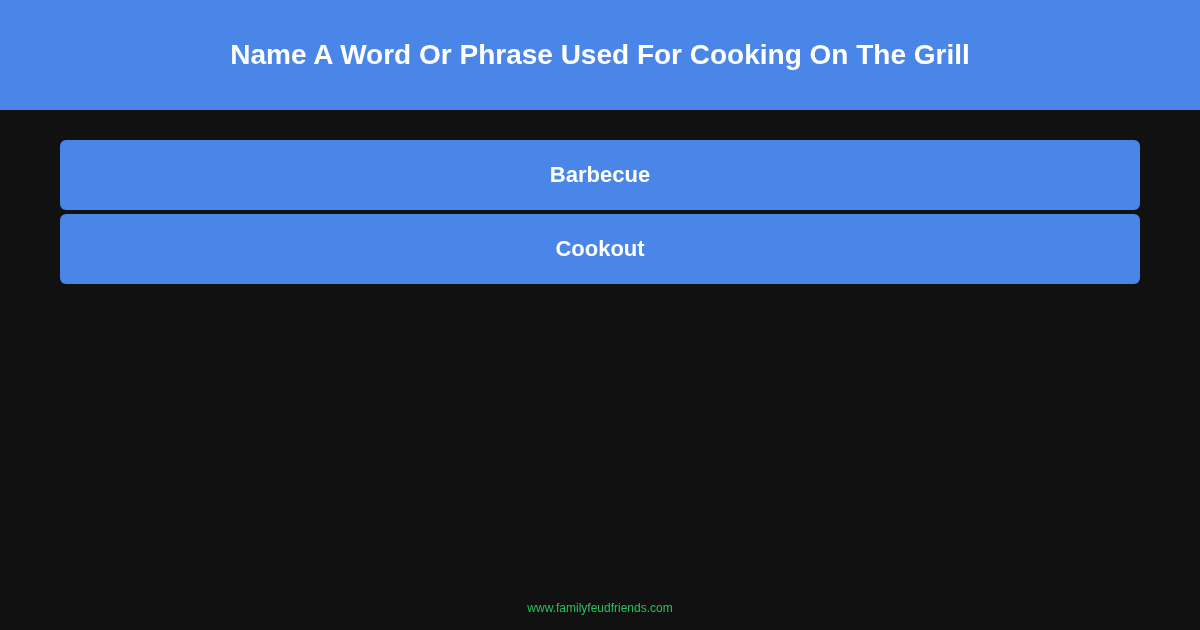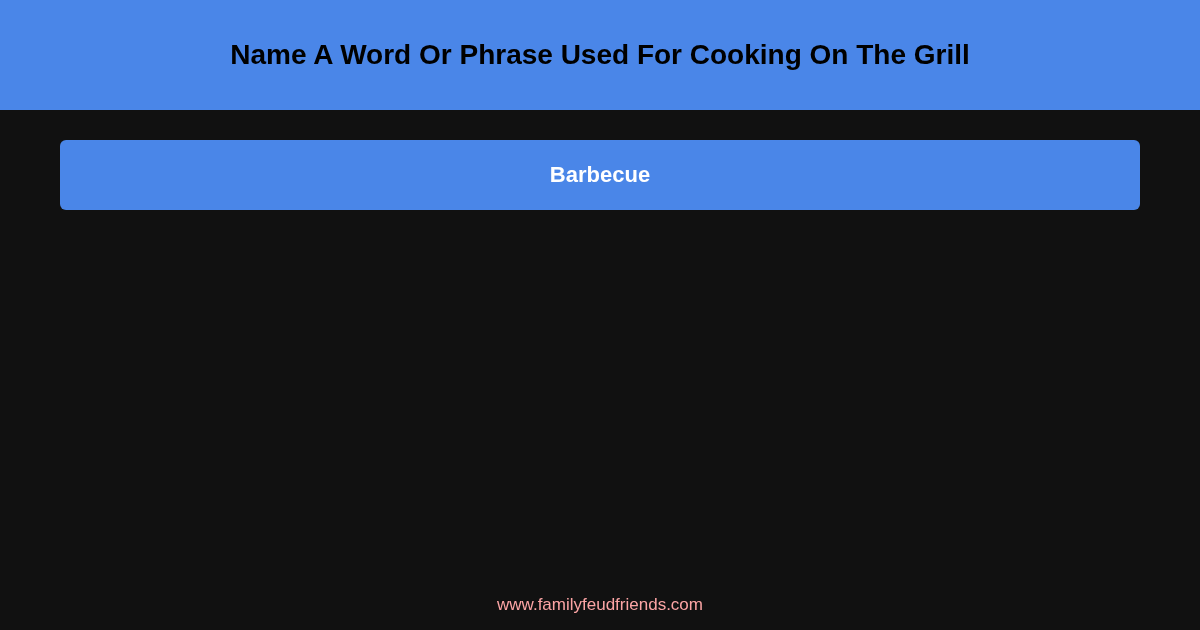--- a/index.html
+++ b/index.html
@@ -22,21 +22,21 @@
       background-color: #4a86e8;
       width: 100%;
       padding: 28px 20px;
       display: flex;
       align-items: center;
       justify-content: center;
       min-height: 110px;
     }
 
     .header-title {
-      color: #000000;
+      color: #ffffff;
       font-size: 28px;
       font-weight: bold;
       text-align: center;
       line-height: 1.3;
     }
 
     .main-content {
       flex: 1;
       background-color: #111111;
       display: flex;
@@ -64,31 +64,32 @@
 
     .footer {
       background-color: #111111;
       display: flex;
       align-items: center;
       justify-content: center;
       padding: 15px;
     }
 
     .footer-url {
-      color: #fca5a5;
-      font-size: 17px;
+      color: #22c55e;
+      font-size: 12px;
       text-decoration: none;
     }
   </style>
 </head>
 <body>
 
 <div class="header">
   <h1 class="header-title">Name A Word Or Phrase Used For Cooking On The Grill</h1>
 </div>
 
 <div class="main-content">
   <button class="answer-button">Barbecue</button>
+  <button class="answer-button">Cookout</button>
 </div>
 
 <div class="footer">
   <span class="footer-url">www.familyfeudfriends.com</span>
 </div>
 
 </body></html>

